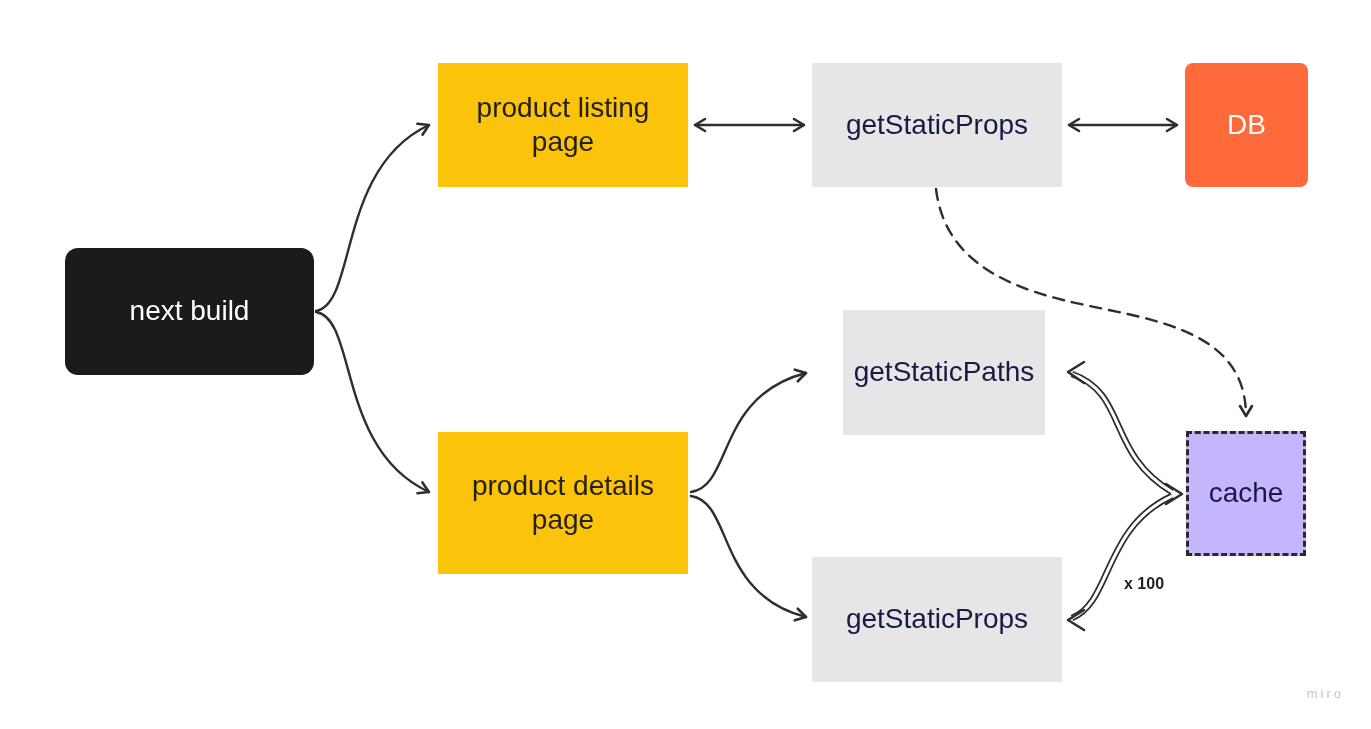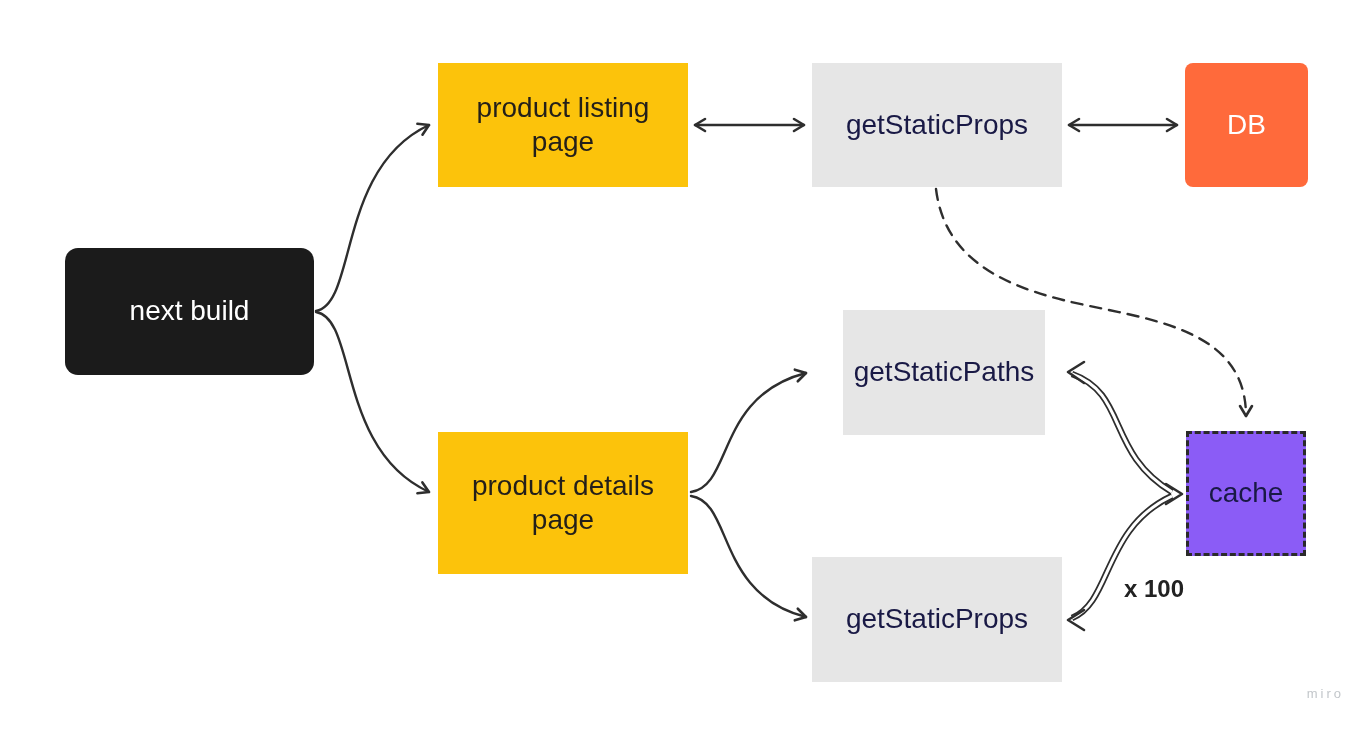--- a/index.html
+++ b/index.html
@@ -44,27 +44,27 @@
   #n-details {
     left: 438px; top: 432px; width: 250px; height: 142px;
     background: #fcc30b; color: #231f1a; padding: 0 22px;
   }
   #n-props-bottom {
     left: 812px; top: 557px; width: 250px; height: 125px;
     background: #e6e6e6; color: #191945;
   }
   #n-cache {
     left: 1186px; top: 431px; width: 120px; height: 125px;
-    background: #8b5cf6; color: #191945;
+    background: #c4b5fd; color: #191945;
     border: 3px dashed #2a2a2a;
   }
   .mult-label {
     position: absolute;
     left: 1124px; top: 575px;
-    font-size: 24px; font-weight: bold; color: #222222;
+    font-size: 16px; font-weight: bold; color: #222222;
     z-index: 3;
   }
   .watermark {
     position: absolute;
     right: 27px; bottom: 28px;
     font-size: 13px; letter-spacing: 3px; color: #c2c6ca;
     z-index: 3;
   }
   svg.connector-layer {
     position: absolute; left: 0; top: 0; z-index: 2;

